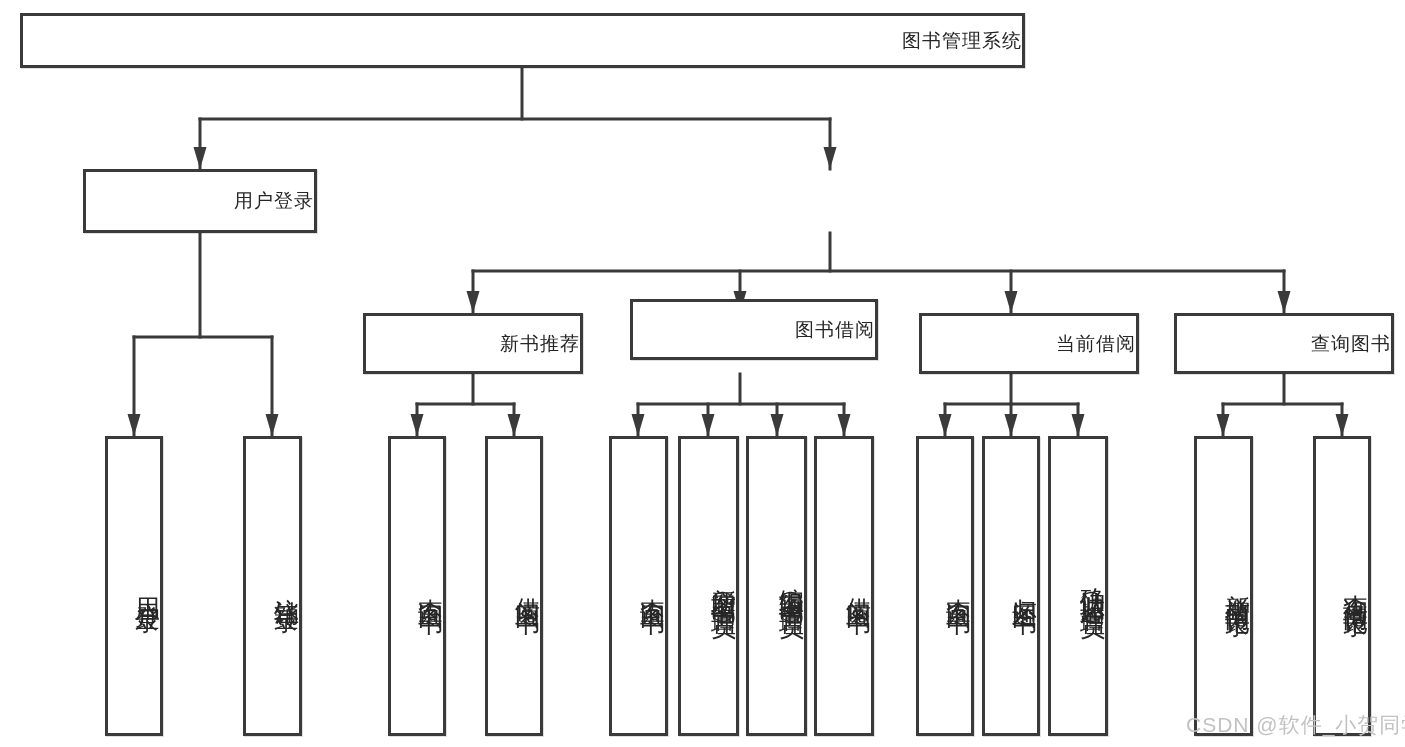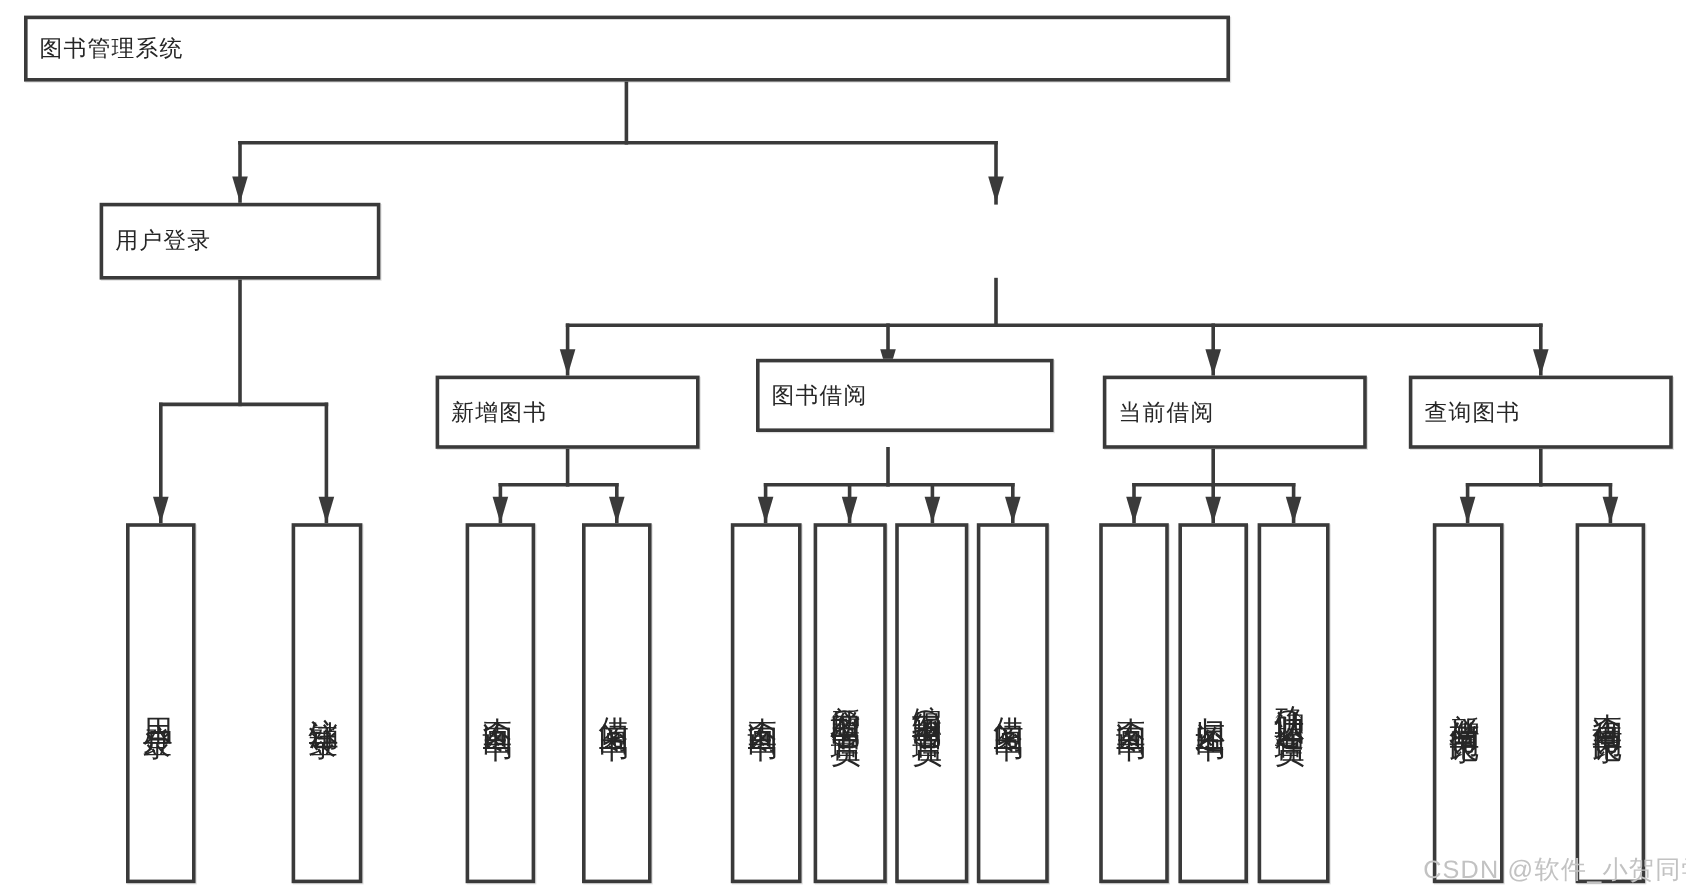--- a/index.html
+++ b/index.html
@@ -19,21 +19,21 @@
   }
   .wires{
     position:absolute;left:0;top:0;width:1405px;height:747px;
     color:var(--line);
   }
   .box{
     position:absolute;
     box-sizing:border-box;
     border:3px solid var(--line);
     background:var(--box_bg);
-    display:flex;align-items:center;justify-content:flex-start;
+    display:flex;align-items:center;justify-content:flex-end;
     color:var(--text);
     box-shadow:1px 1px 0 rgba(0,0,0,0.12);
     padding-left:10px;
   }
   .hbox span{
     font-size:19px;
     letter-spacing:1px;
     white-space:nowrap;
   }
   .vbox span{
@@ -137,21 +137,21 @@
 
   <div class="box hbox" style="left:20px;top:13px;width:1005px;height:55px">
     <span>图书管理系统</span>
   </div>
 
   <div class="box hbox" style="left:83px;top:169px;width:234px;height:64px">
     <span>用户登录</span>
   </div>
 
   <div class="box hbox" style="left:363px;top:313px;width:220px;height:61px">
-    <span>新增图书</span>
+    <span>新书推荐</span>
   </div>
   <div class="box hbox" style="left:630px;top:299px;width:248px;height:61px">
     <span>图书借阅</span>
   </div>
   <div class="box hbox" style="left:919px;top:313px;width:220px;height:61px">
     <span>当前借阅</span>
   </div>
   <div class="box hbox" style="left:1174px;top:313px;width:220px;height:61px">
     <span>查询图书</span>
   </div>

